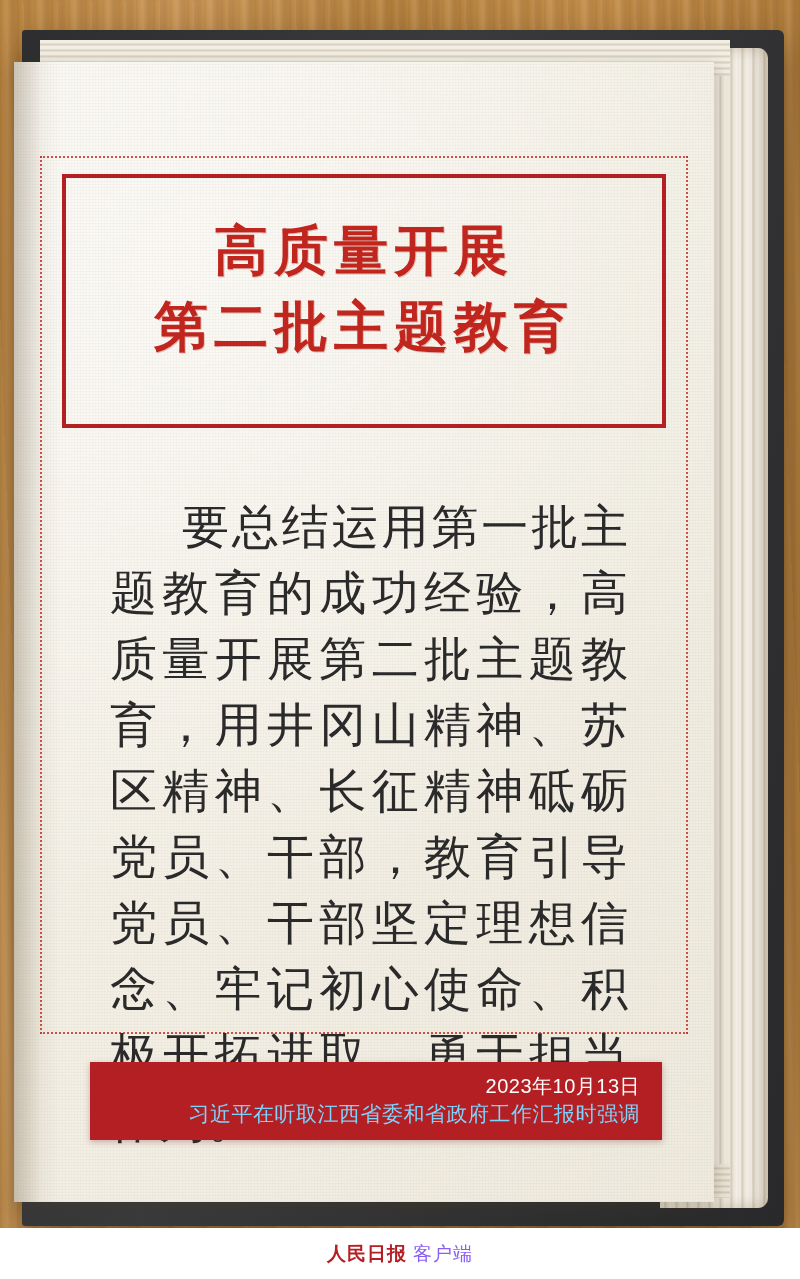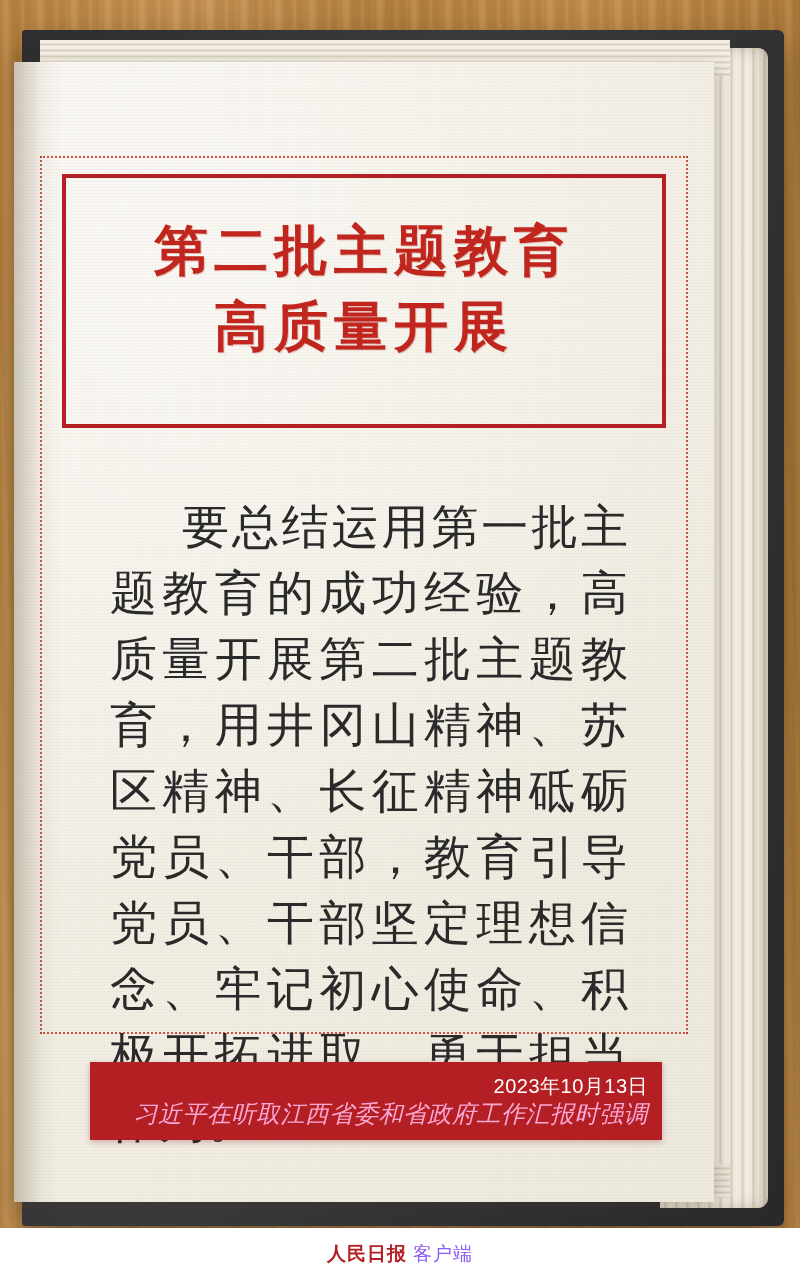--- a/index.html
+++ b/index.html
@@ -236,39 +236,38 @@
     text-align: justify;
   }
 
   
   .attrib-bar {
     position: absolute;
     left: 76px;
     top: 1000px;
     width: 572px;
     background: #b41f24;
-    padding: 10px 14px 12px 18px;
+    padding: 10px 22px 12px 18px;
     box-sizing: border-box;
     text-align: right;
     box-shadow: 0 2px 6px rgba(120,20,20,0.3);
   }
   .attrib-date {
     color: #ffffff;
     font-size: 20px;
     line-height: 28px;
     letter-spacing: 0.5px;
     font-family: "Liberation Sans", sans-serif;
   }
   .attrib-source {
-    color: #f9a8d4;
-    font-size: 24px;
+    color: #7dd3fc;
+    font-size: 21px;
     line-height: 28px;
     letter-spacing: 0.5px;
     font-family: "Liberation Sans", sans-serif;
-    font-style: italic;
   }
 
   
   .footer {
     position: absolute;
     left: 0;
     top: 1228px;
     width: 800px;
     height: 51px;
     background: #ffffff;
@@ -314,22 +313,22 @@
     <div class="frame-dotted-bottom"></div>
     <div class="frame-left-rule"></div>
     <div class="frame-right-rule"></div>
 
     <div class="rule-solid-top"></div>
     <div class="rule-solid-mid"></div>
     <div class="rule-side-left"></div>
     <div class="rule-side-right"></div>
 
     <div class="title-block">
+      <div class="title-line">高质量开展</div>
       <div class="title-line">第二批主题教育</div>
-      <div class="title-line">高质量开展</div>
     </div>
 
     <div class="body-block">
       <div class="body-text">要总结运用第一批主题教育的成功经验，高质量开展第二批主题教育，用井冈山精神、苏区精神、长征精神砥砺党员、干部，教育引导党员、干部坚定理想信念、牢记初心使命、积极开拓进取、勇于担当作为。</div>
     </div>
 
     <div class="attrib-bar">
       <div class="attrib-date">2023年10月13日</div>
       <div class="attrib-source">习近平在听取江西省委和省政府工作汇报时强调</div>
     </div>

